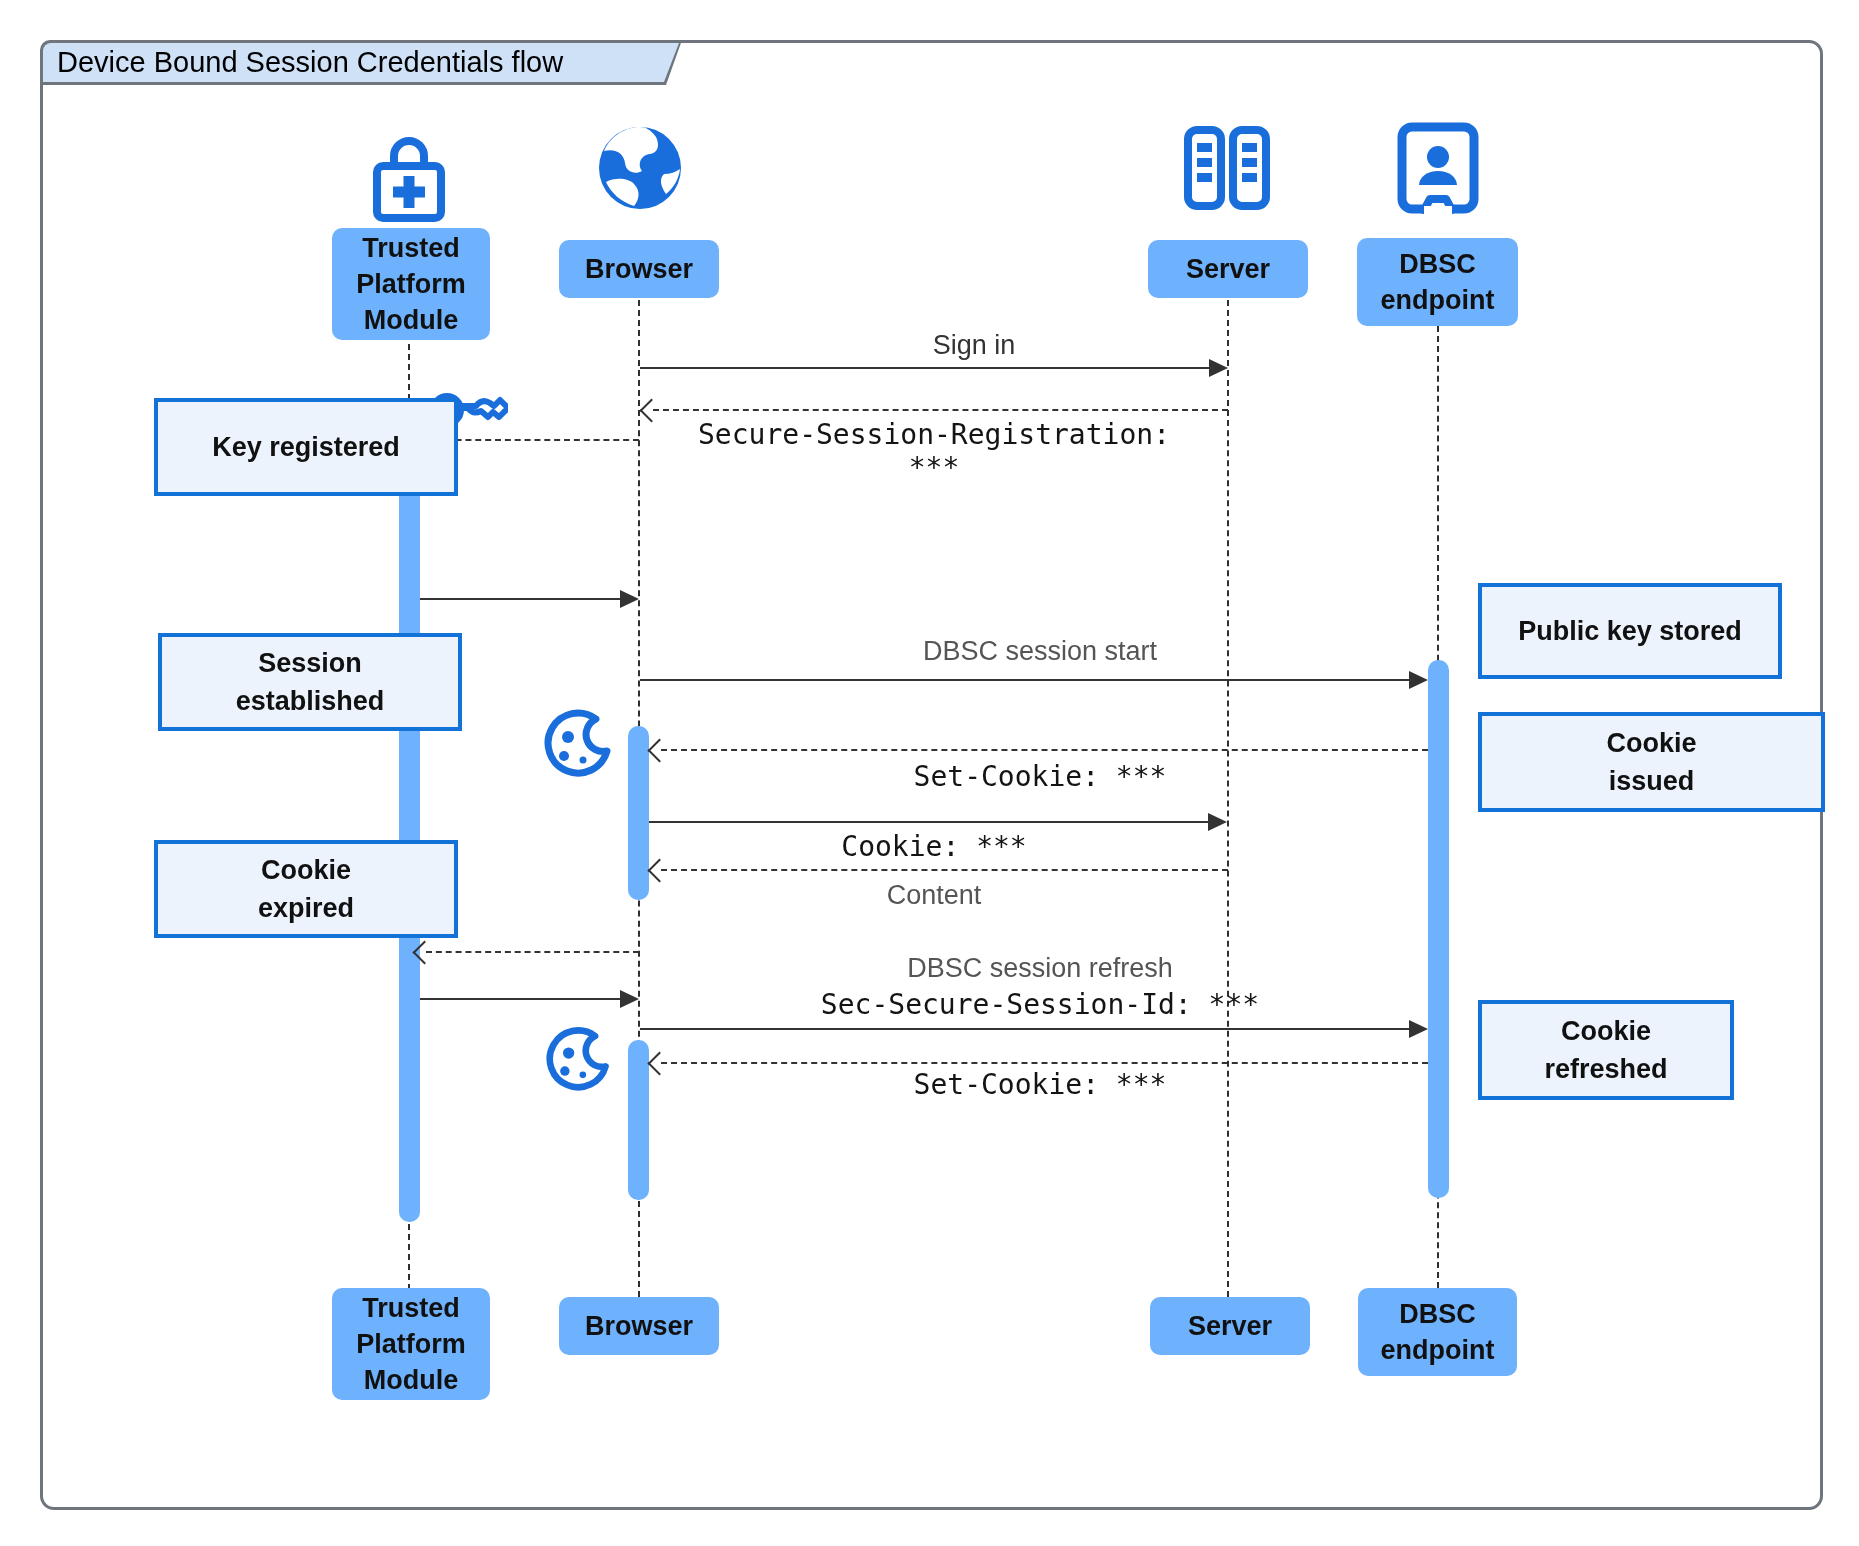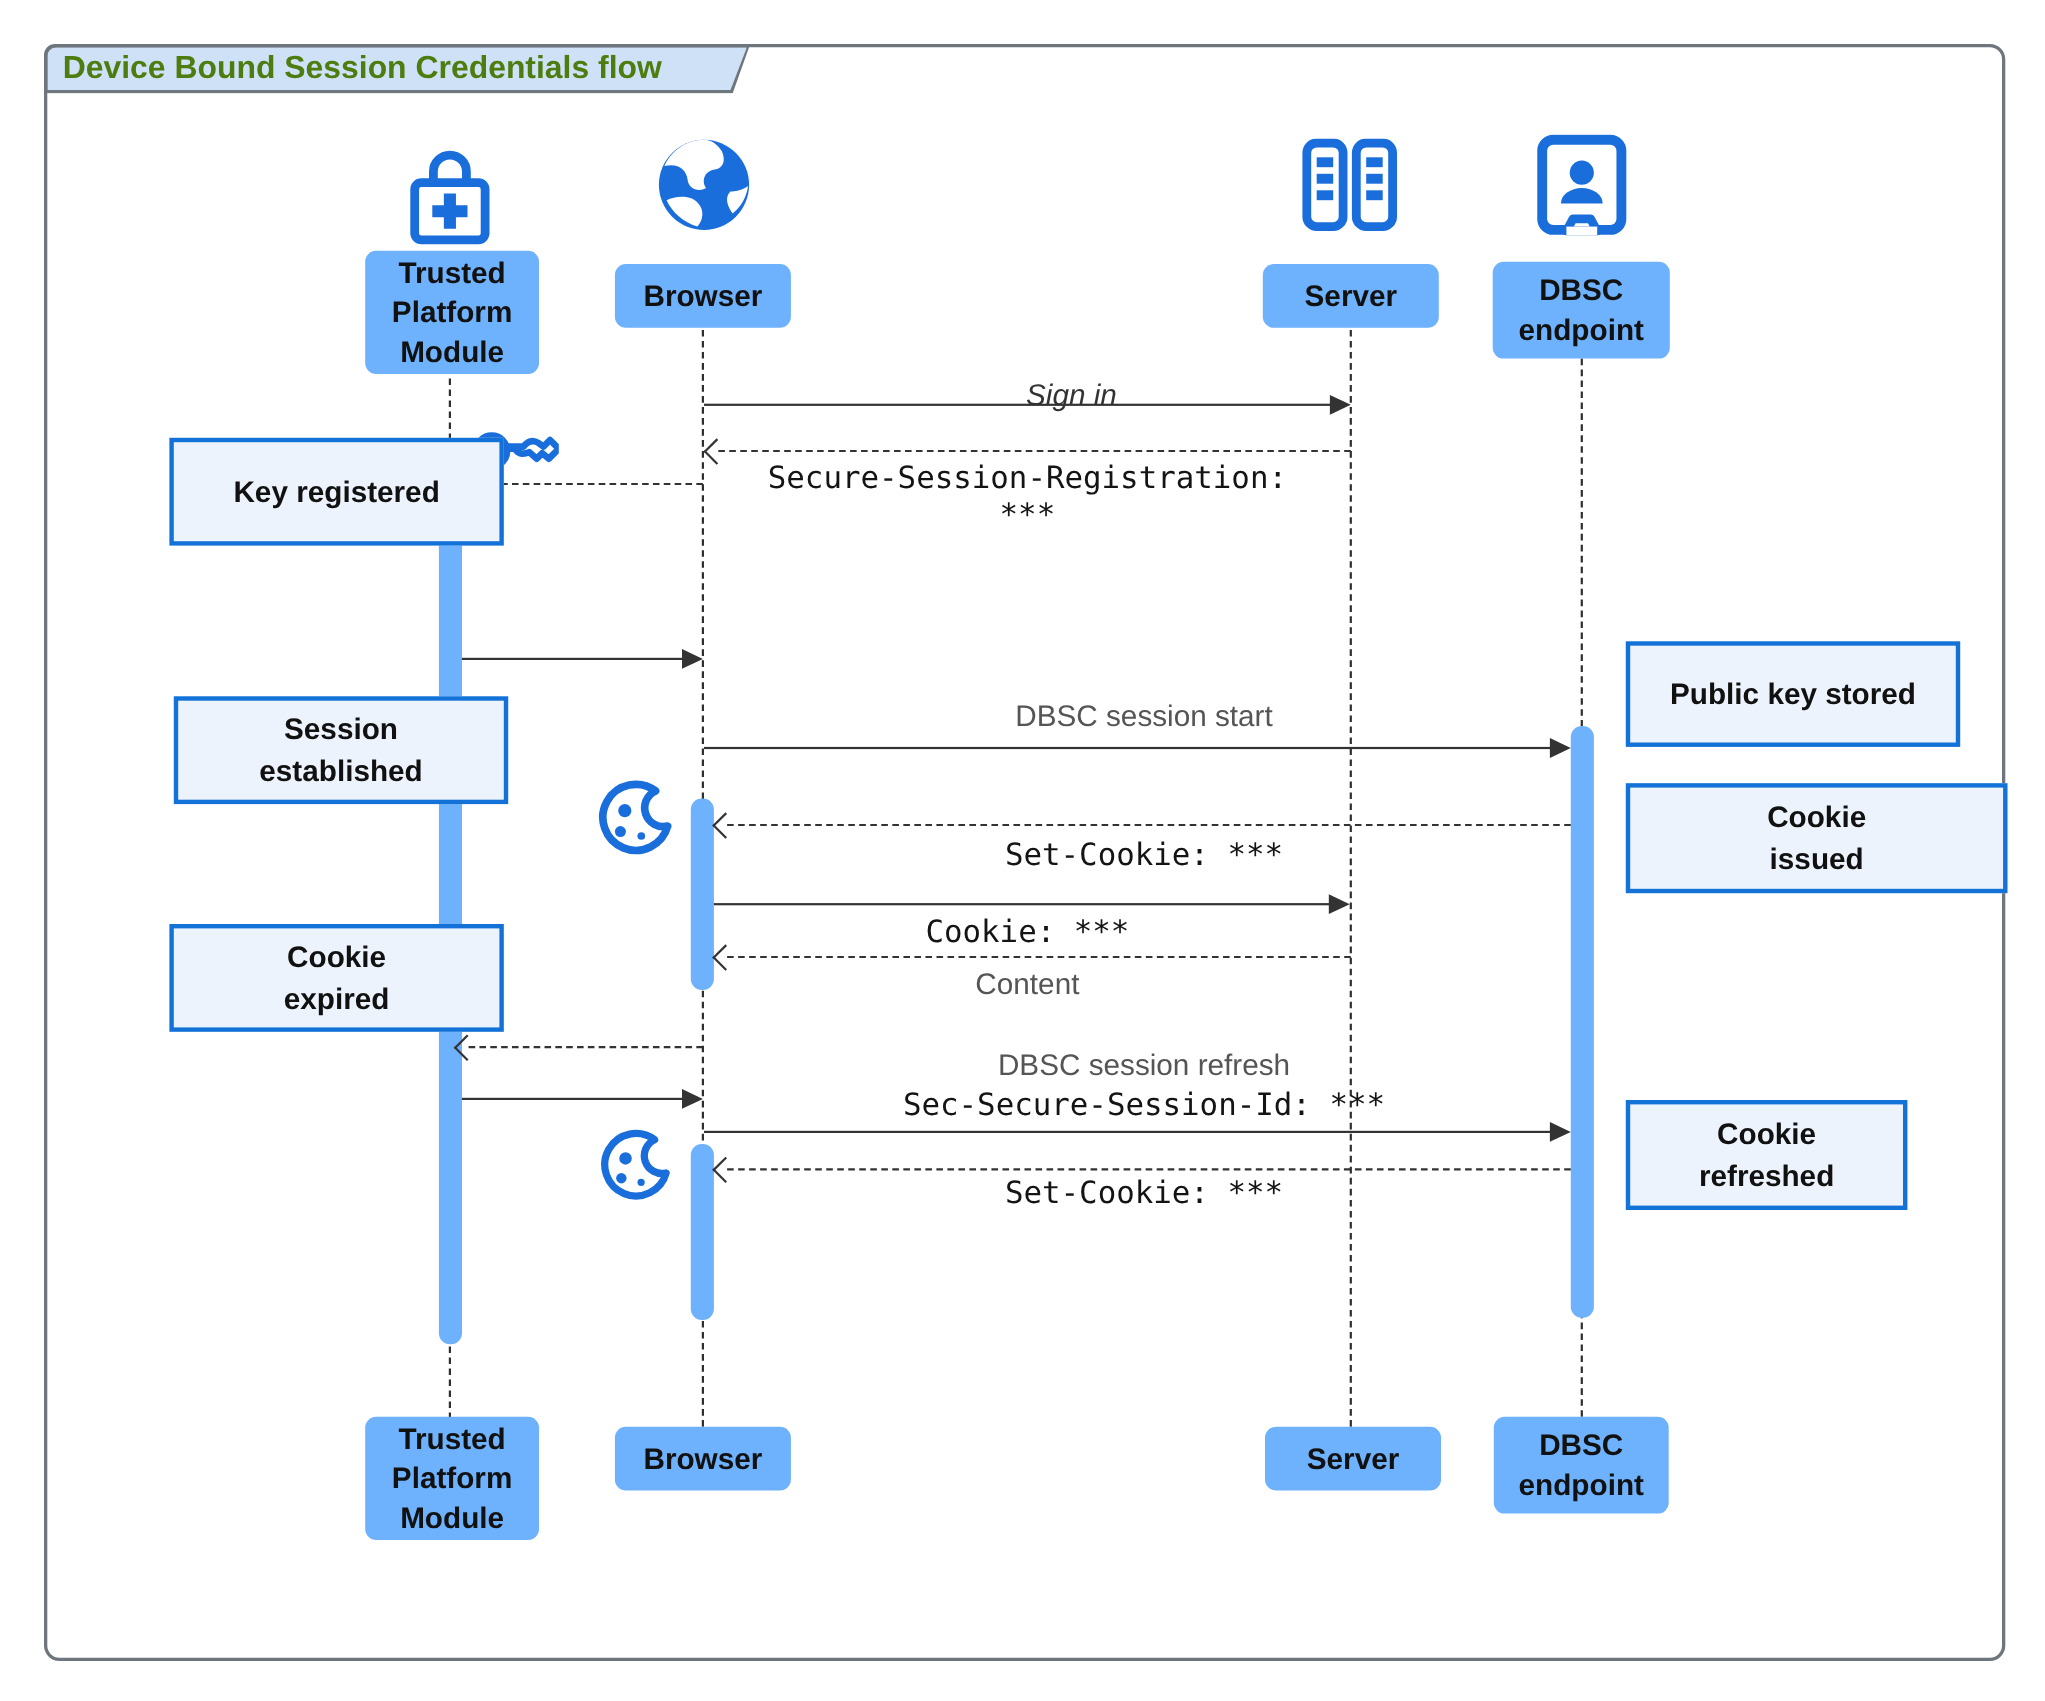--- a/index.html
+++ b/index.html
@@ -9,21 +9,21 @@
 
   
   .frame{left:40px;top:40px;width:1777px;height:1464px;border:3px solid #6e757d;border-radius:14px;background:#fff;}
 
   
   .tab-outer{left:40px;top:40px;width:642px;height:45px;background:#6e757d;
              clip-path:polygon(0 0,100% 0,calc(100% - 16px) 100%,0 100%);border-radius:10px 0 0 0;}
   .tab-inner{left:3px;top:3px;width:636px;height:39px;background:#cfe1f7;
              clip-path:polygon(0 0,100% 0,calc(100% - 15px) 100%,0 100%);border-radius:8px 0 0 0;
              display:flex;align-items:center;padding-left:14px;box-sizing:border-box;}
-  .tab-inner span{font-size:29px;font-weight:bold;color:#4d7c0f;}
+  .tab-inner span{font-size:29px;font-weight:normal;color:#000000;}
 
   
   .actor{background:#6eb1fc;border-radius:10px;display:flex;align-items:center;justify-content:center;
          text-align:center;font-weight:bold;color:#111;font-size:27px;line-height:36px;}
 
   
   .life{width:0;border-left:2px dashed #2f2f2f;}
 
   
   .bar{width:21px;background:#6eb1fc;border-radius:10px;}
@@ -122,21 +122,21 @@
 <div class="abs actor" style="left:559px;top:1297px;width:160px;height:58px;">
   <span>Browser</span>
   </div>
 <div class="abs actor" style="left:1150px;top:1297px;width:160px;height:58px;">
   <span>Server</span>
   </div>
 <div class="abs actor" style="left:1358px;top:1288px;width:159px;height:88px;">
   <span>DBSC endpoint</span>
   </div>
 
-<div class="abs mlabel dark" style="left:734px;top:344px;font-style:italic;">Sign in</div>
+<div class="abs mlabel dark" style="left:734px;top:330px;">Sign in</div>
 <div class="abs solid" style="left:640px;top:367px;width:570px;"></div>
 <div class="abs head-r" style="left:1209px;top:359px;"></div>
 
 <div class="abs dash" style="left:653px;top:409px;width:575px;"></div>
 <div class="abs chev-l" style="left:643px;top:402px;"></div>
 <div class="abs mlabel mono" style="left:694px;top:418px;">Secure-Session-Registration: ***</div>
 
 <div class="abs" style="left:428px;top:374px;">
   <svg width="80" height="68" viewBox="0 0 80 68">
     <circle cx="19" cy="36" r="13" fill="#fff" stroke="#1a6edc" stroke-width="8"></circle>

